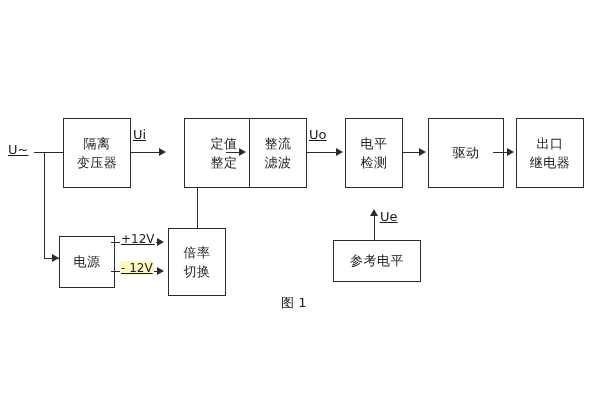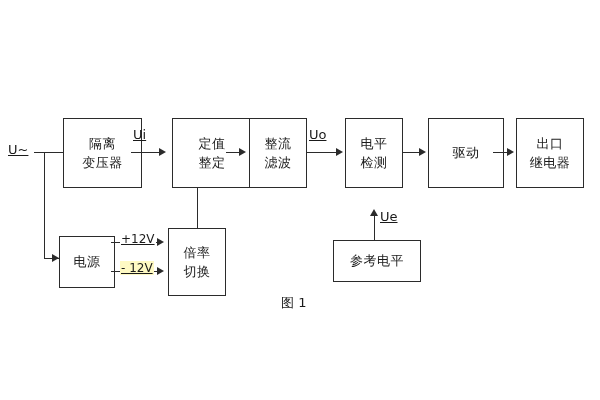--- a/index.html
+++ b/index.html
@@ -79,26 +79,26 @@
 <div id="canvas">
 
   <div class="label" style="left:8px; top:142px;">U~</div>
 
   <div class="hline" style="left:34px; top:152px; width:29px;"></div>
 
   <div class="vline" style="left:44px; top:152px; height:106px;"></div>
   <div class="hline" style="left:44px; top:258px; width:15px;"></div>
   <div class="arrow-r" style="left:52px; top:254px;"></div>
 
-  <div class="box" style="left:63px; top:118px; width:79px; height:70px;">
+  <div class="box" style="left:63px; top:118px; width:68px; height:70px;">
     <span class="line">隔离</span>
     <span class="line">变压器</span>
   </div>
 
-  <div class="box" style="left:172px; top:118px; width:80px; height:70px;">
+  <div class="box" style="left:184px; top:118px; width:80px; height:70px;">
     <span class="line">定值</span>
     <span class="line">整定</span>
   </div>
 
   <div class="box" style="left:249px; top:118px; width:58px; height:70px;">
     <span class="line">整流</span>
     <span class="line">滤波</span>
   </div>
 
   <div class="box" style="left:345px; top:118px; width:58px; height:70px;justify-content:center;">

